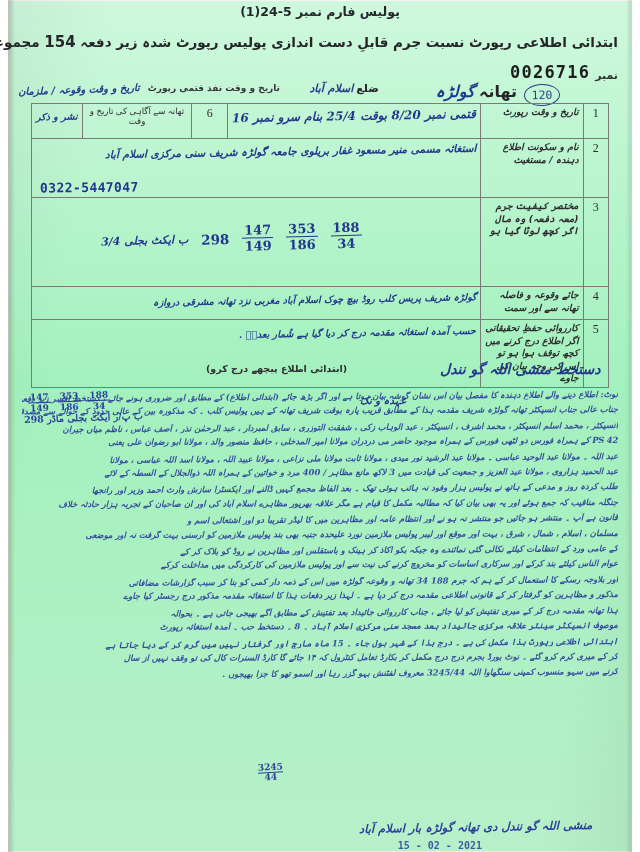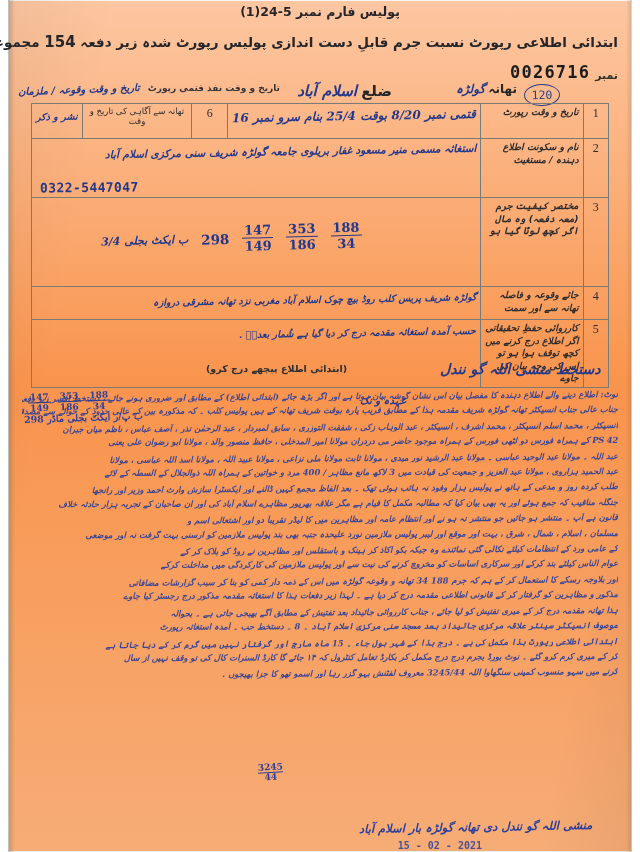--- a/index.html
+++ b/index.html
@@ -24,21 +24,21 @@
     overflow: hidden;
   }
 
   
   .sheet {
     position: absolute;
     left: 8px;
     top: 0px;
     width: 624px;
     height: 852px;
-    background: #f97316;
+    background: #86efac;
     box-shadow: 0 0 0 1px #e9e7e2 inset;
   }
   .sheet::before {
     
     content: "";
     position: absolute;
     inset: 0;
     background:
       linear-gradient(100deg, rgba(0,0,0,0.045) 0%, rgba(0,0,0,0) 14%, rgba(0,0,0,0) 88%, rgba(0,0,0,0.05) 100%),
       linear-gradient(180deg, rgba(255,255,255,0.6) 0%, rgba(248,246,241,0.25) 45%, rgba(244,242,236,0.45) 100%);
@@ -120,36 +120,36 @@
     display: flex;
     align-items: center;
     justify-content: center;
     transform: rotate(-1.5deg);
   }
 
   .station-line {
     position: absolute;
     top: 82px;
     right: 115px;
-    font-size: 12px;
+    font-size: 16px;
     color: #2c2c2e;
     direction: rtl;
   }
   .hand {
     color: #23388c;
     font-family: "DejaVu Serif", serif;
     font-style: italic;
     font-weight: 700;
   }
 
   .district-line {
     position: absolute;
     top: 82px;
-    right: 240px;
-    font-size: 15px;
+    right: 253px;
+    font-size: 11px;
     direction: rtl;
   }
   .datetime-line {
     position: absolute;
     top: 84px;
     right: 352px;
     font-size: 9px;
     color: #34343a;
     direction: rtl;
     line-height: 1.1;

